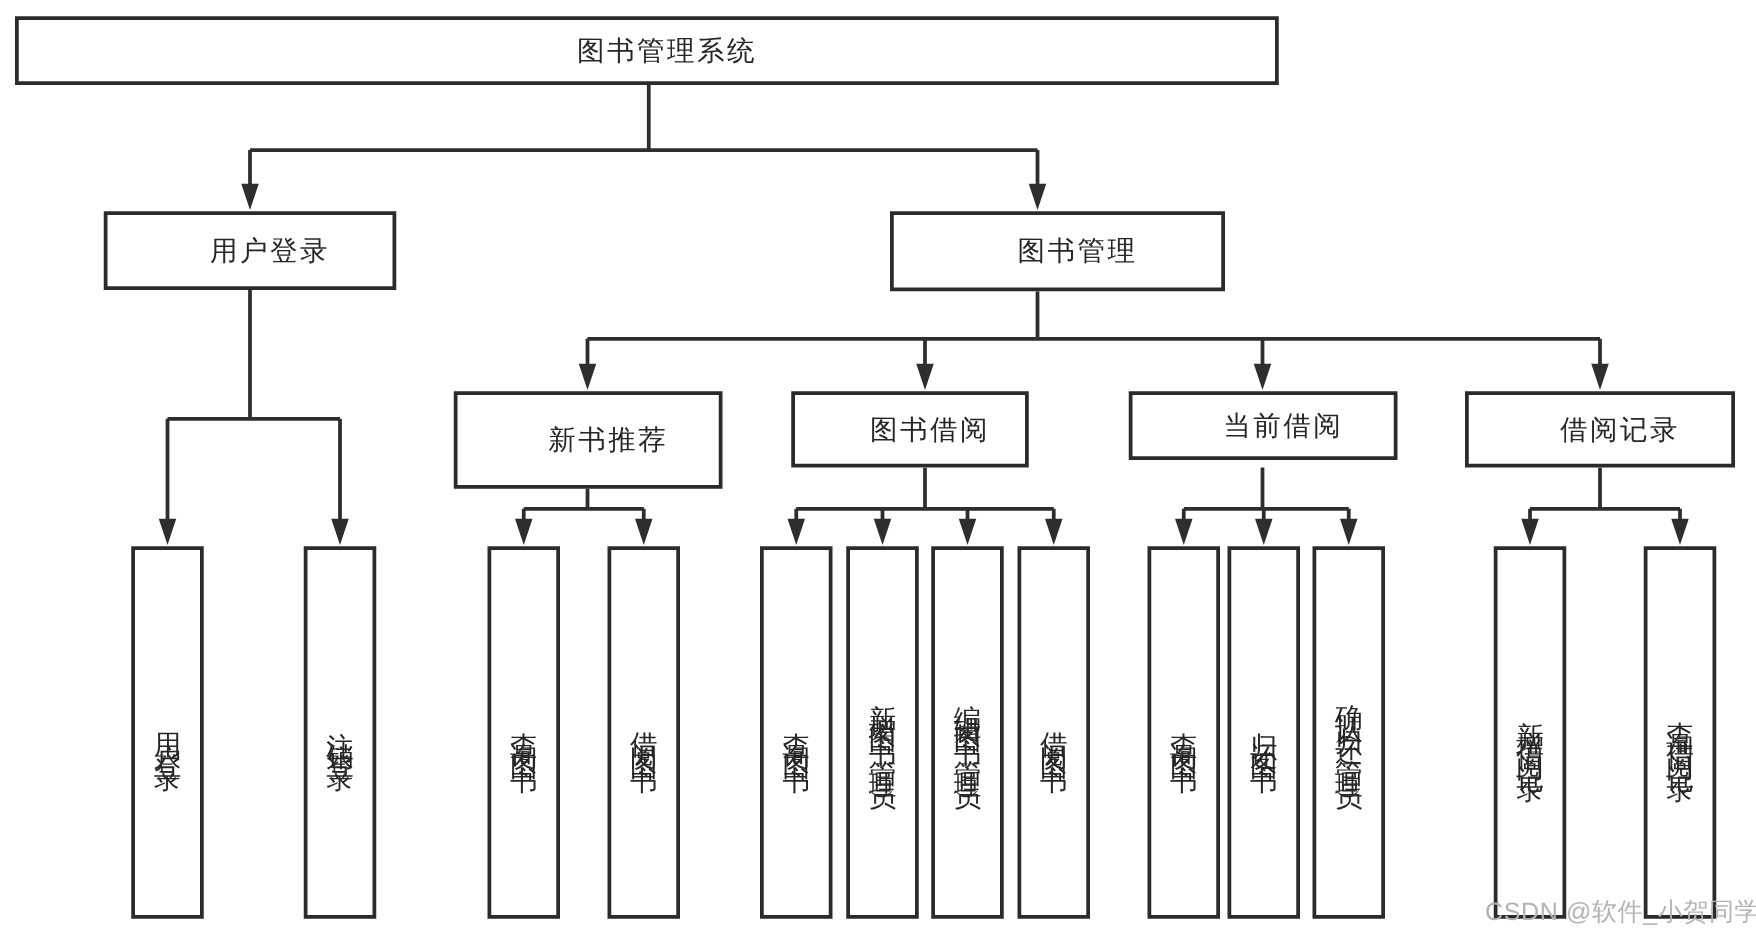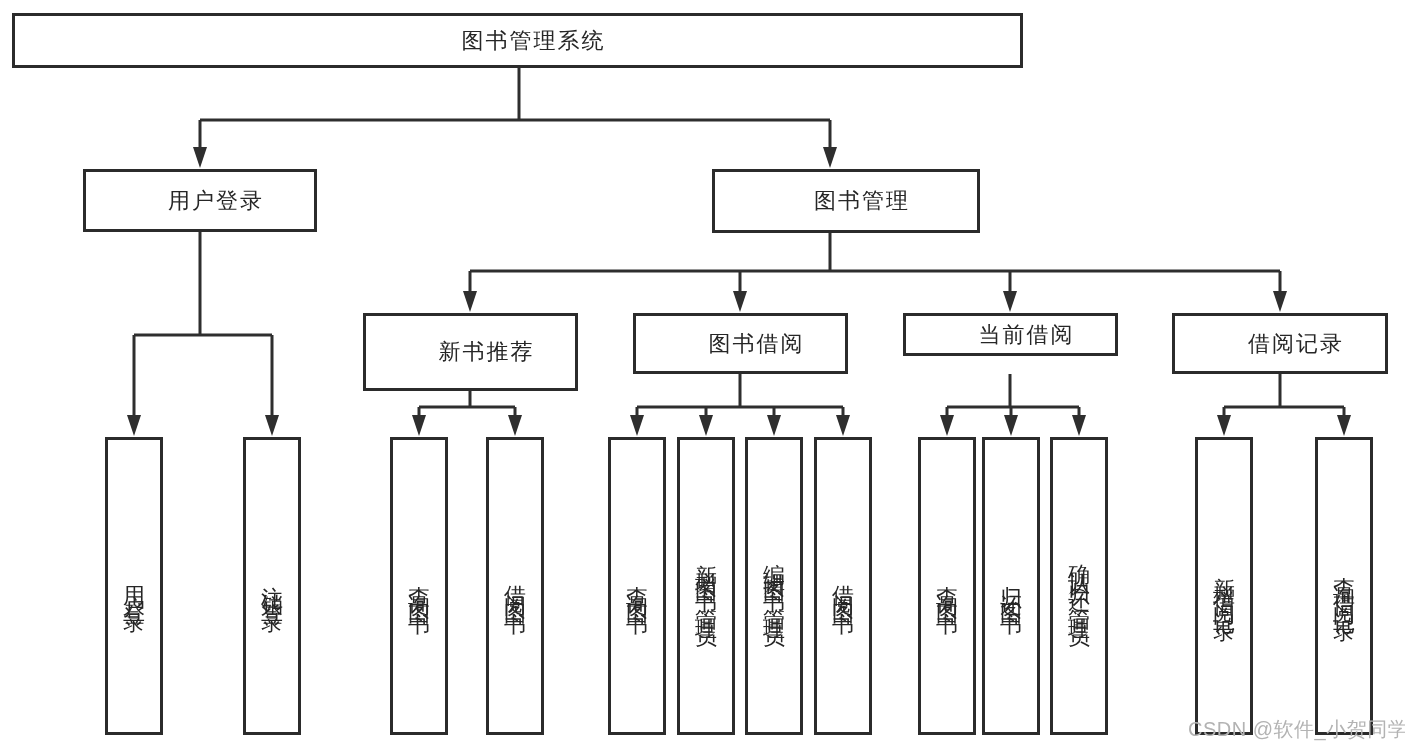--- a/index.html
+++ b/index.html
@@ -103,22 +103,22 @@
     <polygon points="1337,415 1351,415 1344,436"></polygon>
   </g>
 </svg>
 
 <div class="box h" style="left:12px; top:13px; width:1011px; height:55px">图书管理系统</div>
 
 <div class="box h" style="left:83px; top:169px; width:234px; height:63px">用户登录</div>
 <div class="box h" style="left:712px; top:169px; width:268px; height:64px">图书管理</div>
 
 <div class="box h" style="left:363px; top:313px; width:215px; height:78px">新书推荐</div>
-<div class="box h" style="left:633px; top:313px; width:215px; height:61px">图书借阅</div>
-<div class="box h" style="left:903px; top:313px; width:215px; height:43px">当前借阅</div>
+<div class="box h" style="left:633px; top:313px; width:190px; height:61px">图书借阅</div>
+<div class="box h" style="left:903px; top:313px; width:215px; height:55px">当前借阅</div>
 <div class="box h" style="left:1172px; top:313px; width:216px; height:61px">借阅记录</div>
 
 <div class="box v" style="left:105px">用户登录</div>
 <div class="box v" style="left:243px">注销登录</div>
 
 <div class="box v" style="left:390px">查询图书</div>
 <div class="box v" style="left:486px">借阅图书</div>
 
 <div class="box v" style="left:608px">查询图书</div>
 <div class="box v" style="left:677px">新增图书（管理员）</div>

